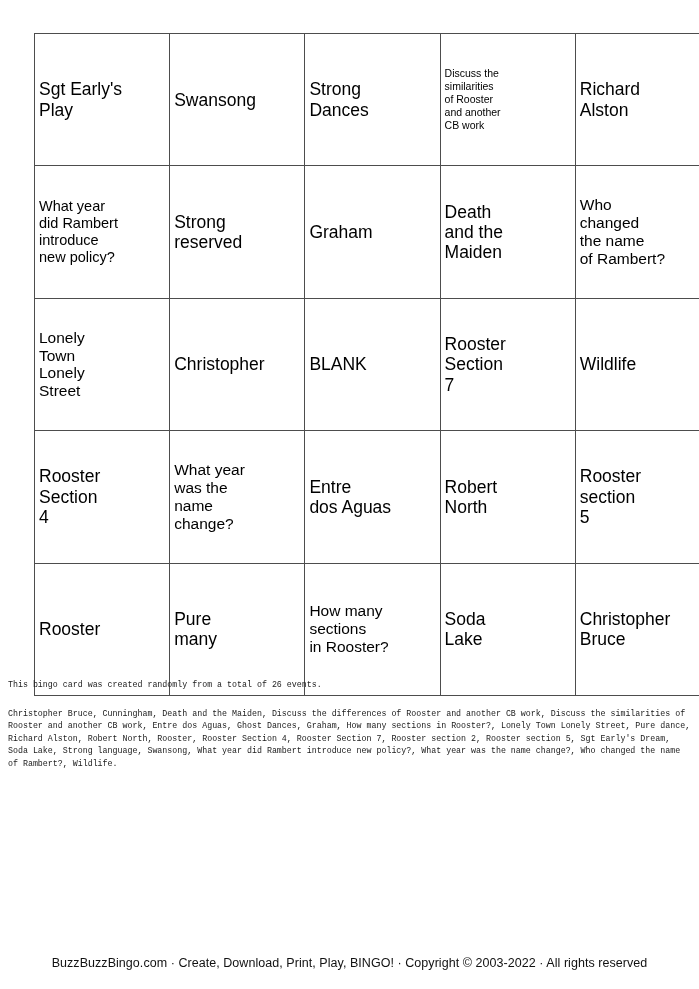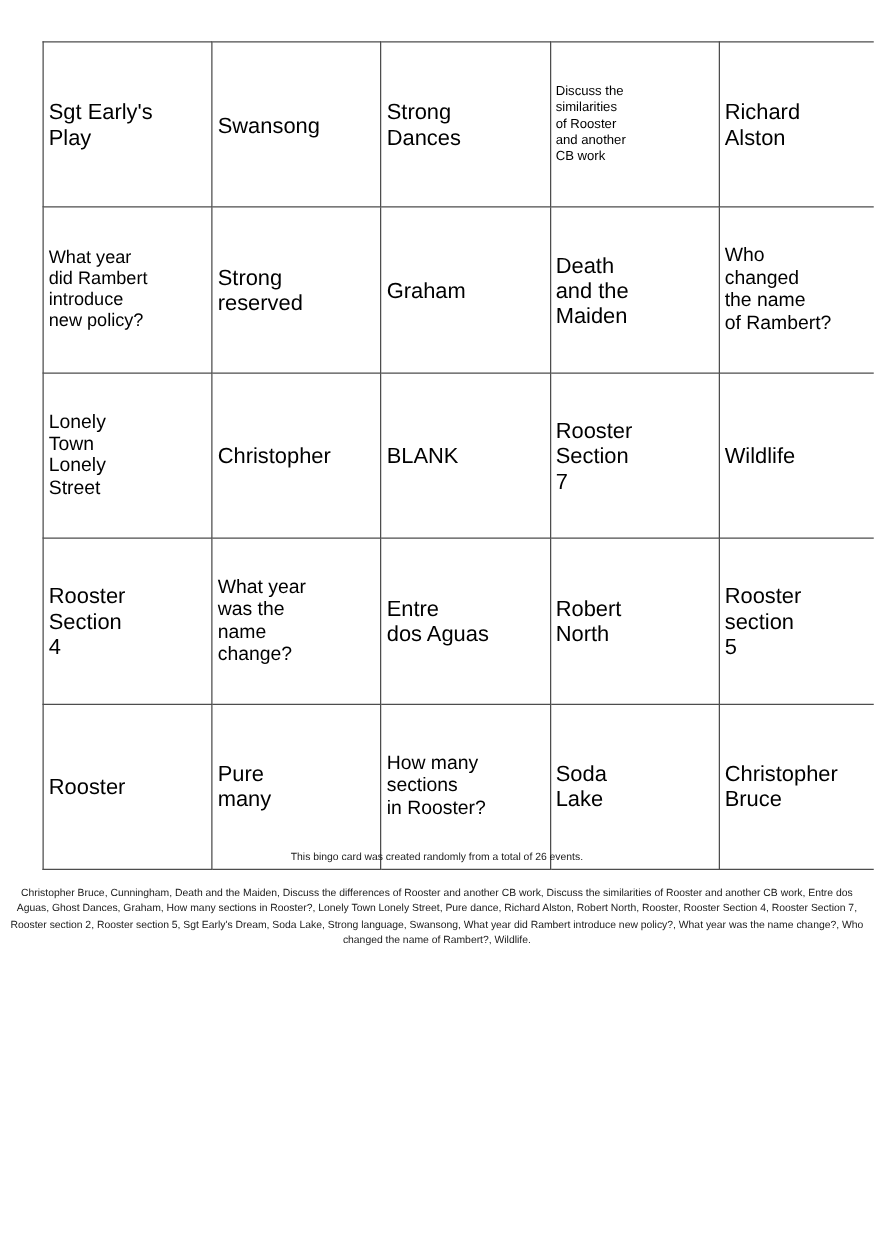--- a/index.html
+++ b/index.html
@@ -59,21 +59,22 @@
 
   
   #event-list-block {
     position: absolute;
     left: 8px;
     top: 679px;
     width: 683px;
     font-size: 8.3px;
     line-height: 1.52;
     color: #1a1a1a;
-    text-align: center;
+    text-align: left;
+    font-family: Liberation Mono, monospace;
   }
   #event-list-block .intro-line {
     display: block;
   }
   #event-list-block .events-line {
     display: block;
     margin-top: 16px;
   }
 
   
@@ -216,14 +217,15 @@
           </td>
         </tr>
       </tbody>
   </table>
 
   <div id="event-list-block">
     <span class="intro-line">This bingo card was created randomly from a total of 26 events.</span>
     <span class="events-line">Christopher Bruce, Cunningham, Death and the Maiden, Discuss the differences of Rooster and another CB work, Discuss the similarities of Rooster and another CB work, Entre dos Aguas, Ghost Dances, Graham, How many sections in Rooster?, Lonely Town Lonely Street, Pure dance, Richard Alston, Robert North, Rooster, Rooster Section 4, Rooster Section 7, Rooster section 2, Rooster section 5, Sgt Early's Dream, Soda Lake, Strong language, Swansong, What year did Rambert introduce new policy?, What year was the name change?, Who changed the name of Rambert?, Wildlife.</span>
   </div>
 
+  <div id="footer-bar">BuzzBuzzBingo.com · Create, Download, Print, Play, BINGO! · Copyright © 2003-2022 · All rights reserved</div>
 
 </div>
 
 </body></html>

